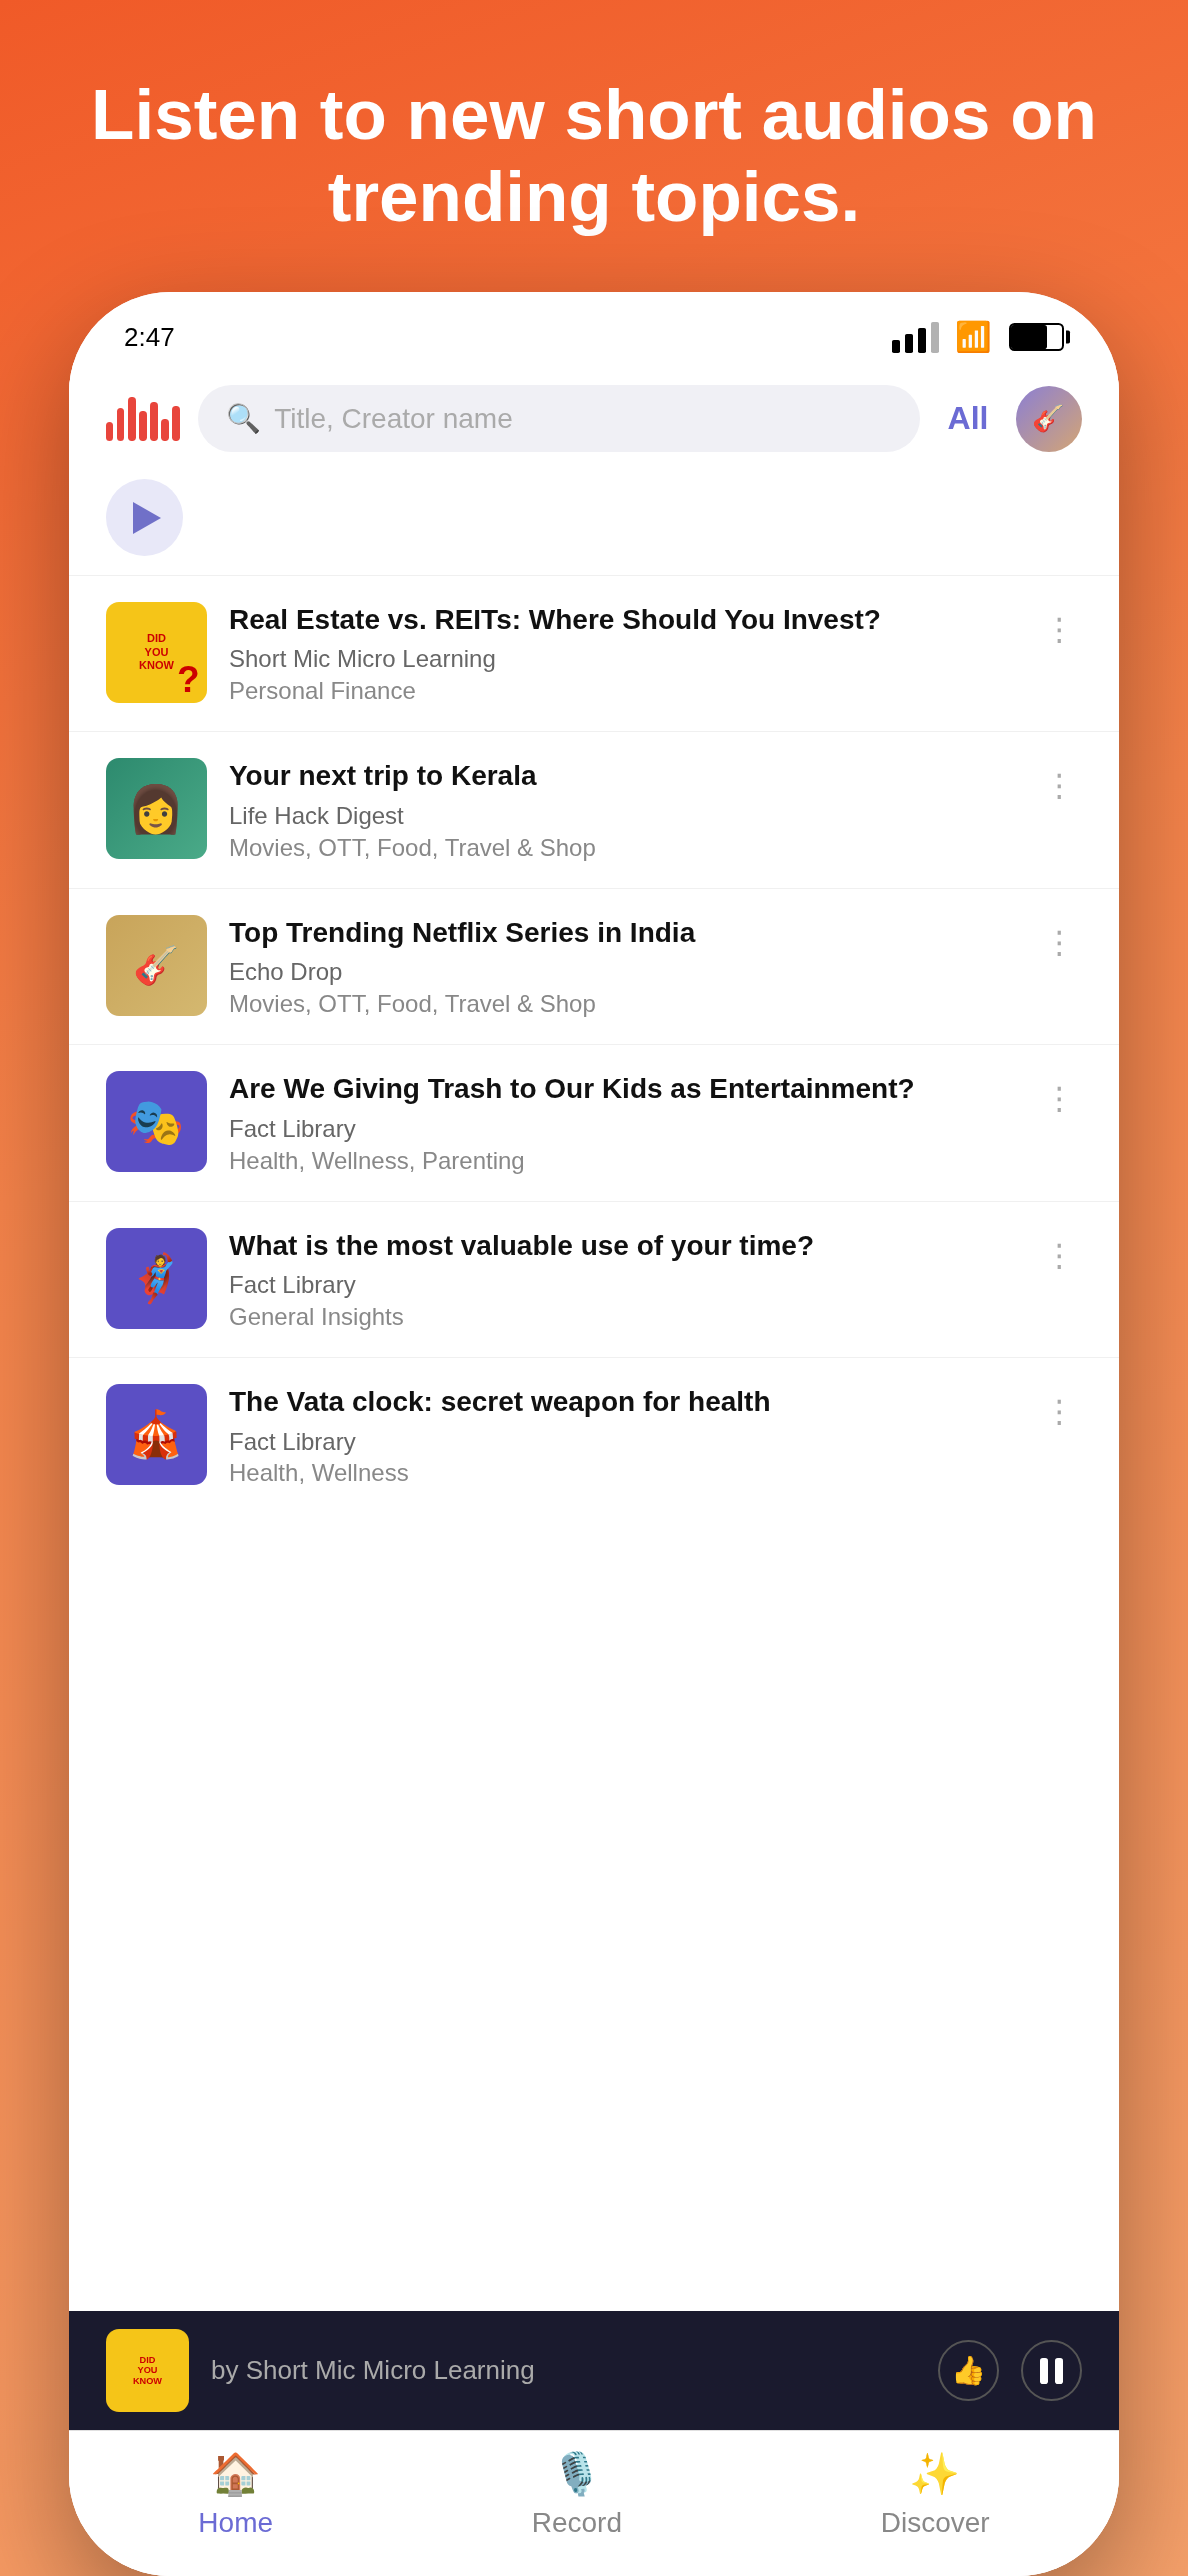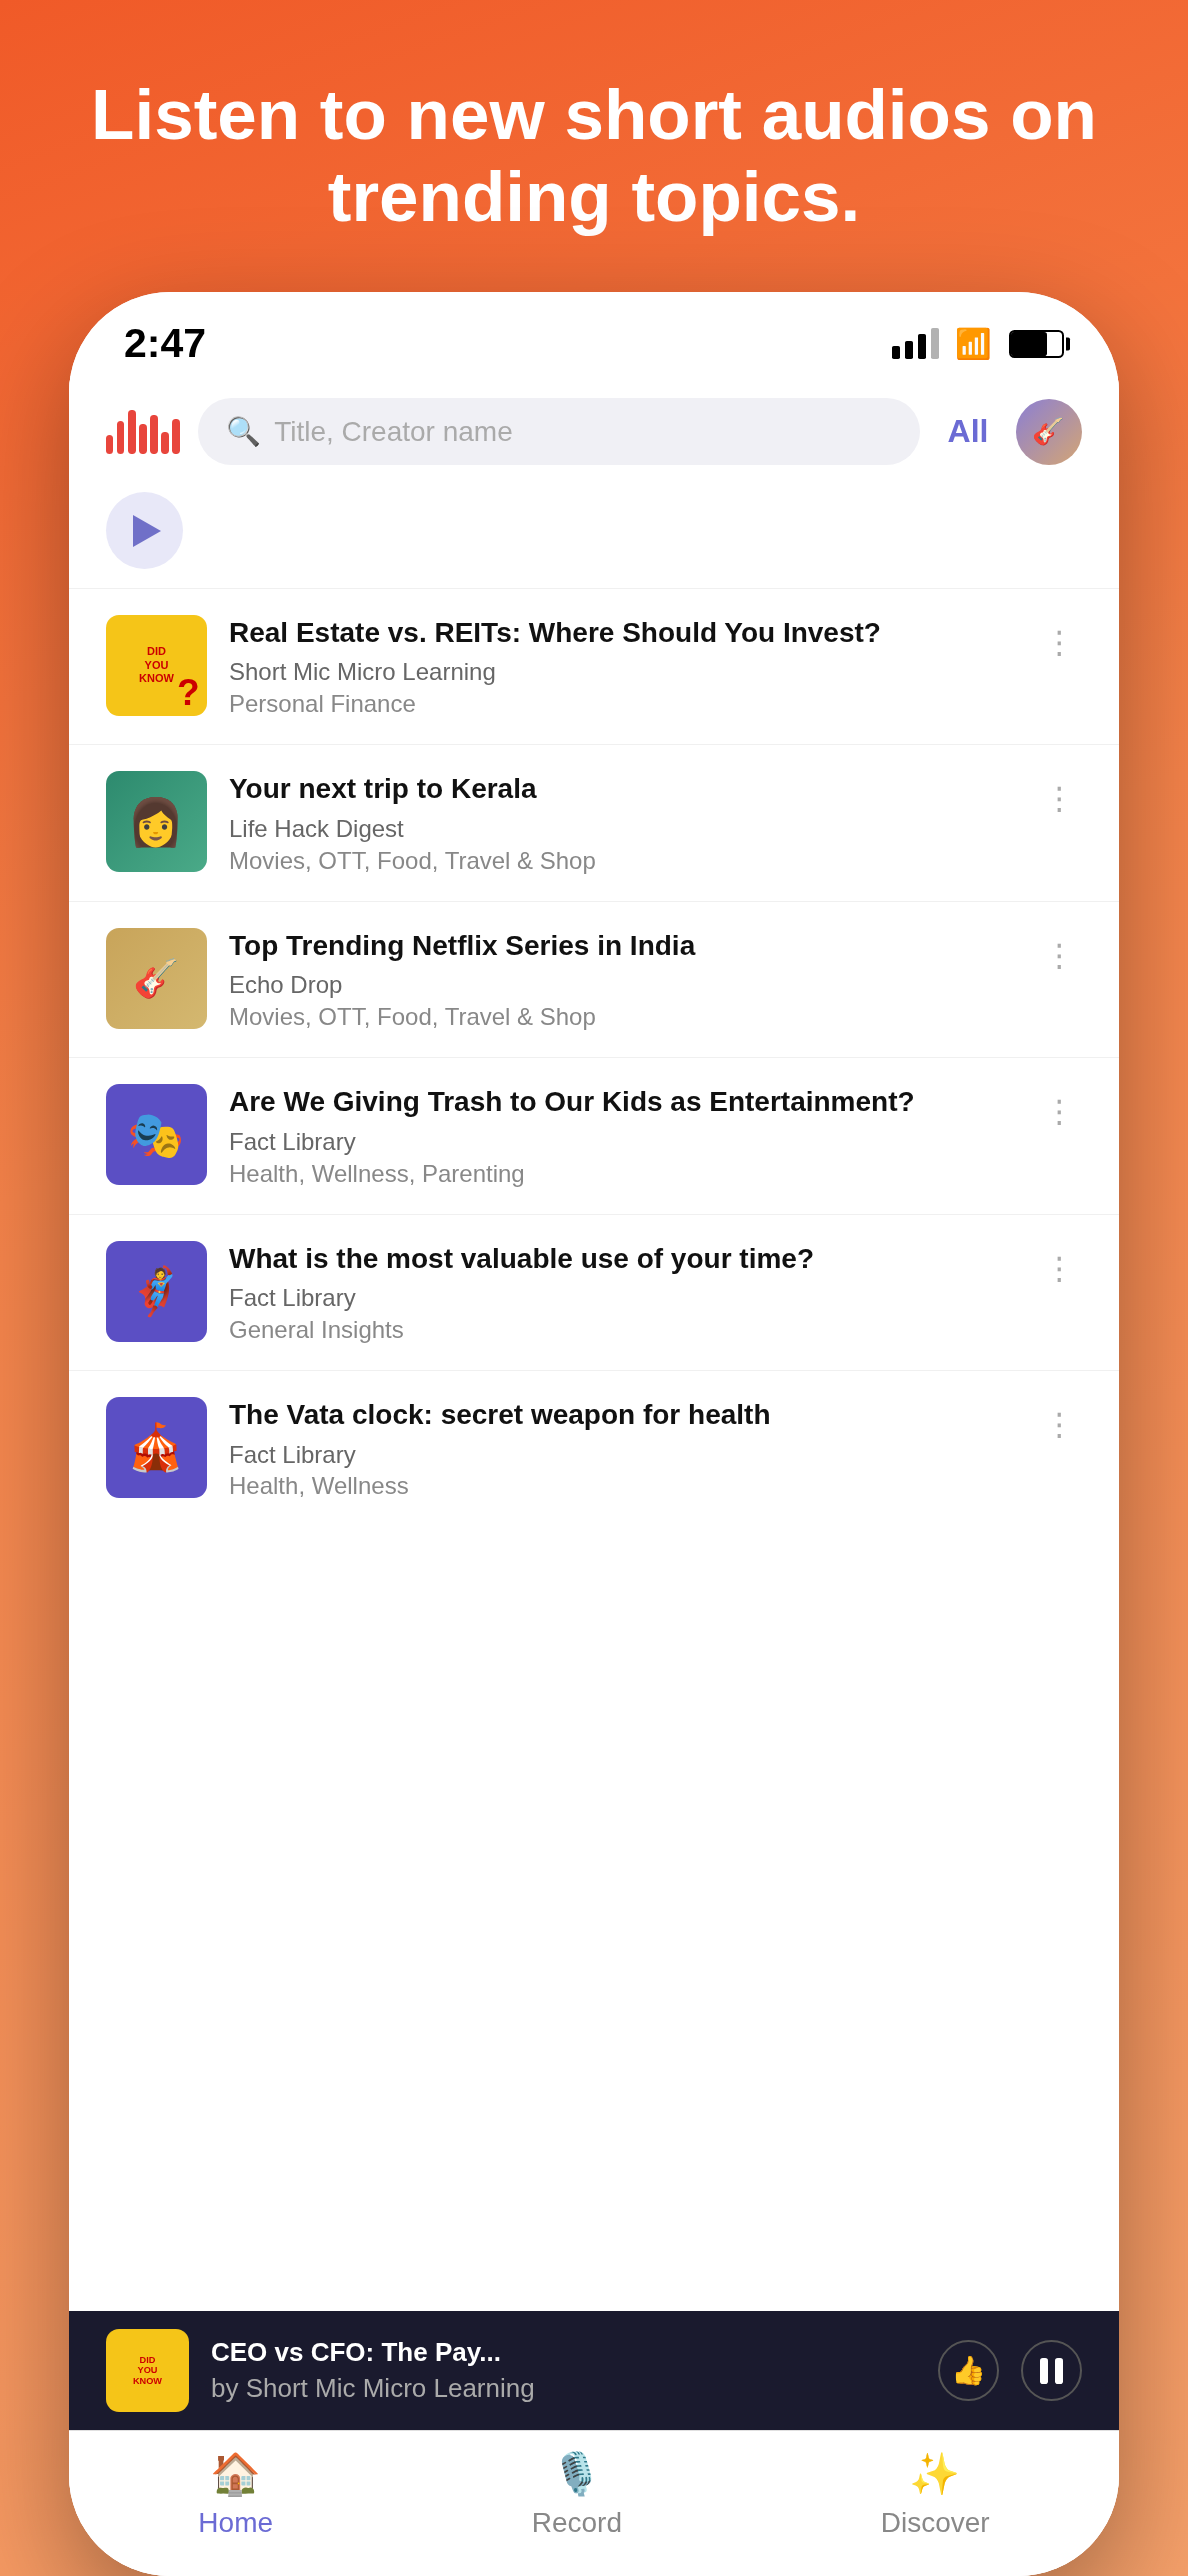--- a/index.html
+++ b/index.html
@@ -40,22 +40,22 @@
     
     .status-bar {
       background: white;
       padding: 28px 55px 9.2px;
       display: flex;
       justify-content: space-between;
       align-items: center;
     }
 
     .status-time {
-      font-size: 41px;
-      font-weight: 700;
+      font-size: 26px;
+      font-weight: 400;
       color: #000;
     }
 
     .status-icons {
       display: flex;
       align-items: center;
       gap: 16.6px;
     }
 
     .signal-bars {
@@ -530,21 +530,20 @@
       </div>
 
     </div>
 
     <div class="now-playing">
       <div class="now-playing-thumb">
         <div style="font-size:9.2px;font-weight:900;color:#c00;text-align:center;line-height:1.1;">DID<br>YOU<br>KNOW</div>
         <div style="font-size:26px;font-weight:900;color:#c00;position:absolute;bottom:0;right:5.5px;">?</div>
       </div>
       <div class="now-playing-info">
-        <div class="now-playing-title">CEO vs CFO: The Pay...</div>
         <div class="now-playing-creator">by Short Mic Micro Learning</div>
       </div>
       <div class="like-btn">
         <span style="font-size:28px;color:white;">👍</span>
       </div>
       <div class="pause-btn">
         <div class="pause-bar"></div>
         <div class="pause-bar"></div>
       </div>
     </div>

